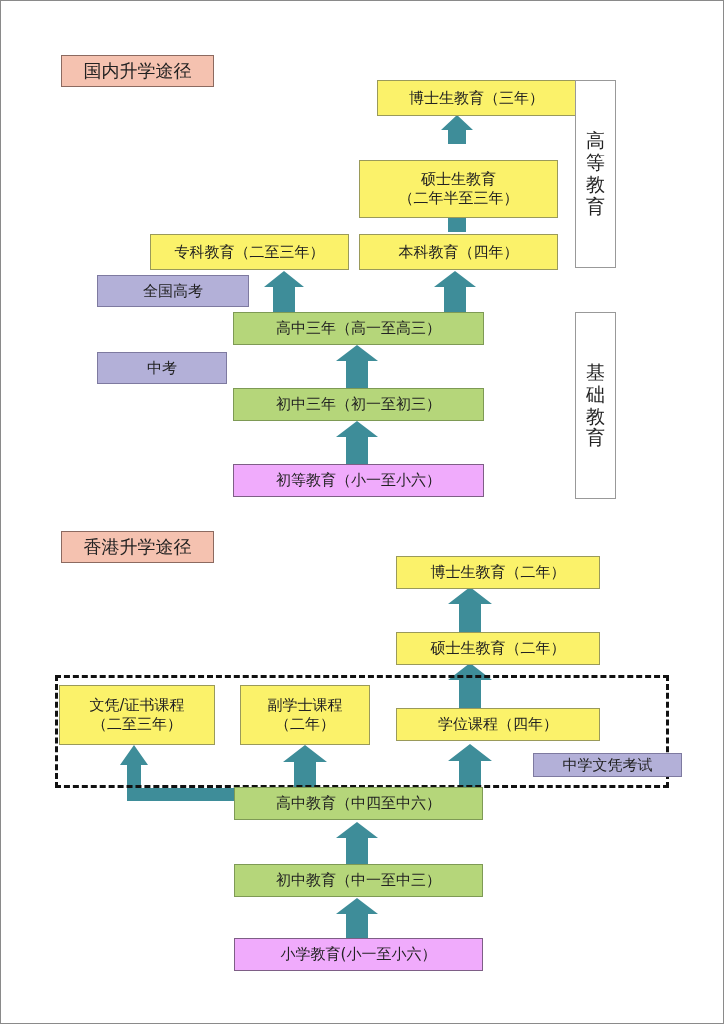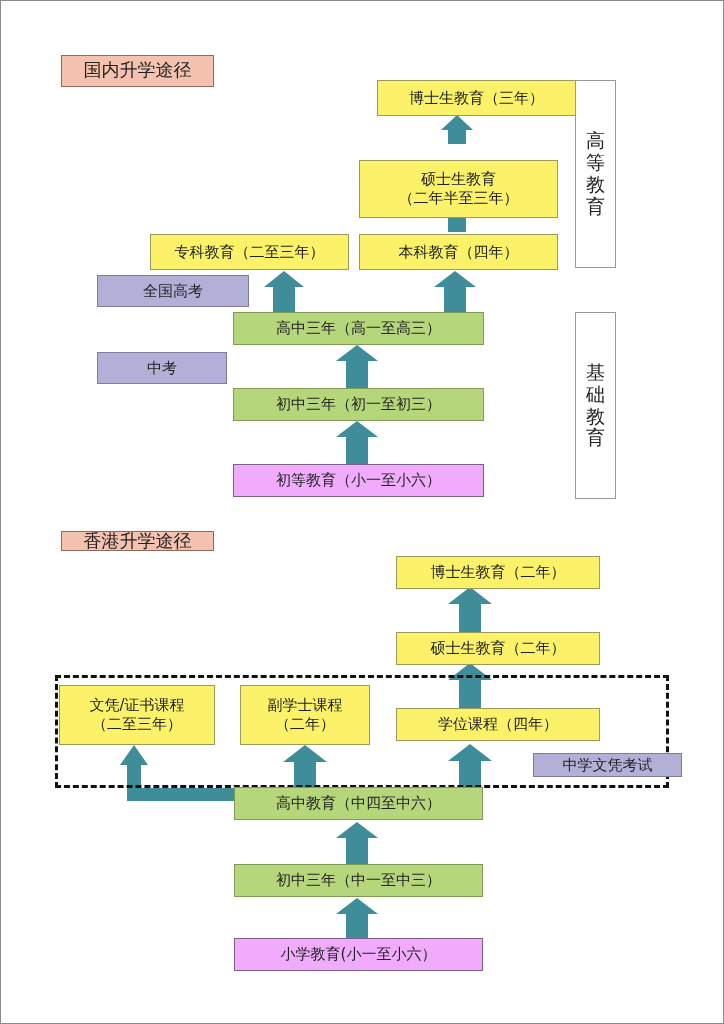--- a/index.html
+++ b/index.html
@@ -47,21 +47,21 @@
     <polygon points="448,680 470,663 492,680 481,680 481,708 459,708 459,680"></polygon>
     <polygon points="448,761 470,744 492,761 481,761 481,787 459,787 459,761"></polygon>
     <polygon points="283,762 305,745 327,762 316,762 316,787 294,787 294,762"></polygon>
     <polygon points="336,838 357,822 378,838 368,838 368,864 346,864 346,838"></polygon>
     <polygon points="336,914 357,898 378,914 368,914 368,938 346,938 346,914"></polygon>
 
     <polygon points="120,765 134,745 148,765 141,765 141,788 236,788 236,801 127,801 127,765"></polygon>
   </g>
 </svg>
 
-<div class="box title" style="left:61px;top:55px;width:153px;height:32px;font-family:Liberation Mono, monospace;">国内升学途径</div>
+<div class="box title" style="left:61px;top:55px;width:153px;height:32px;">国内升学途径</div>
 
 <div class="box yellow" style="left:377px;top:80px;width:199px;height:36px;">博士生教育（三年）</div>
 
 <div class="box yellow" style="left:359px;top:160px;width:199px;height:58px;">
   <span>硕士生教育</span>
   <span>（二年半至三年）</span>
 </div>
 
 <div class="box yellow" style="left:359px;top:234px;width:199px;height:36px;">本科教育（四年）</div>
 
@@ -84,21 +84,21 @@
   <span>育</span>
 </div>
 
 <div class="box side" style="left:575px;top:312px;width:41px;height:187px;">
   <span>基</span>
   <span>础</span>
   <span>教</span>
   <span>育</span>
 </div>
 
-<div class="box title" style="left:61px;top:531px;width:153px;height:20px;">香港升学途径</div>
+<div class="box title" style="left:61px;top:531px;width:153px;height:32px;">香港升学途径</div>
 
 <div class="box yellow" style="left:396px;top:556px;width:204px;height:33px;">博士生教育（二年）</div>
 
 <div class="box yellow" style="left:396px;top:632px;width:204px;height:33px;">硕士生教育（二年）</div>
 
 <div class="dash" style="left:55px;top:675px;width:614px;height:113px;"></div>
 
 <div class="box yellow" style="left:59px;top:685px;width:156px;height:60px;">
   <span>文凭/证书课程</span>
   <span>（二至三年）</span>
@@ -108,15 +108,15 @@
   <span>副学士课程</span>
   <span>（二年）</span>
 </div>
 
 <div class="box yellow" style="left:396px;top:708px;width:204px;height:33px;">学位课程（四年）</div>
 
 <div class="box lav" style="left:533px;top:753px;width:149px;height:24px;">中学文凭考试</div>
 
 <div class="box green" style="left:234px;top:787px;width:249px;height:33px;">高中教育（中四至中六）</div>
 
-<div class="box green" style="left:234px;top:864px;width:249px;height:33px;">初中三年（中一至中三）</div>
+<div class="box green" style="left:234px;top:864px;width:249px;height:33px;">初中教育（中一至中三）</div>
 
 <div class="box purple" style="left:234px;top:938px;width:249px;height:33px;">小学教育(小一至小六）</div>
 
 </body></html>

